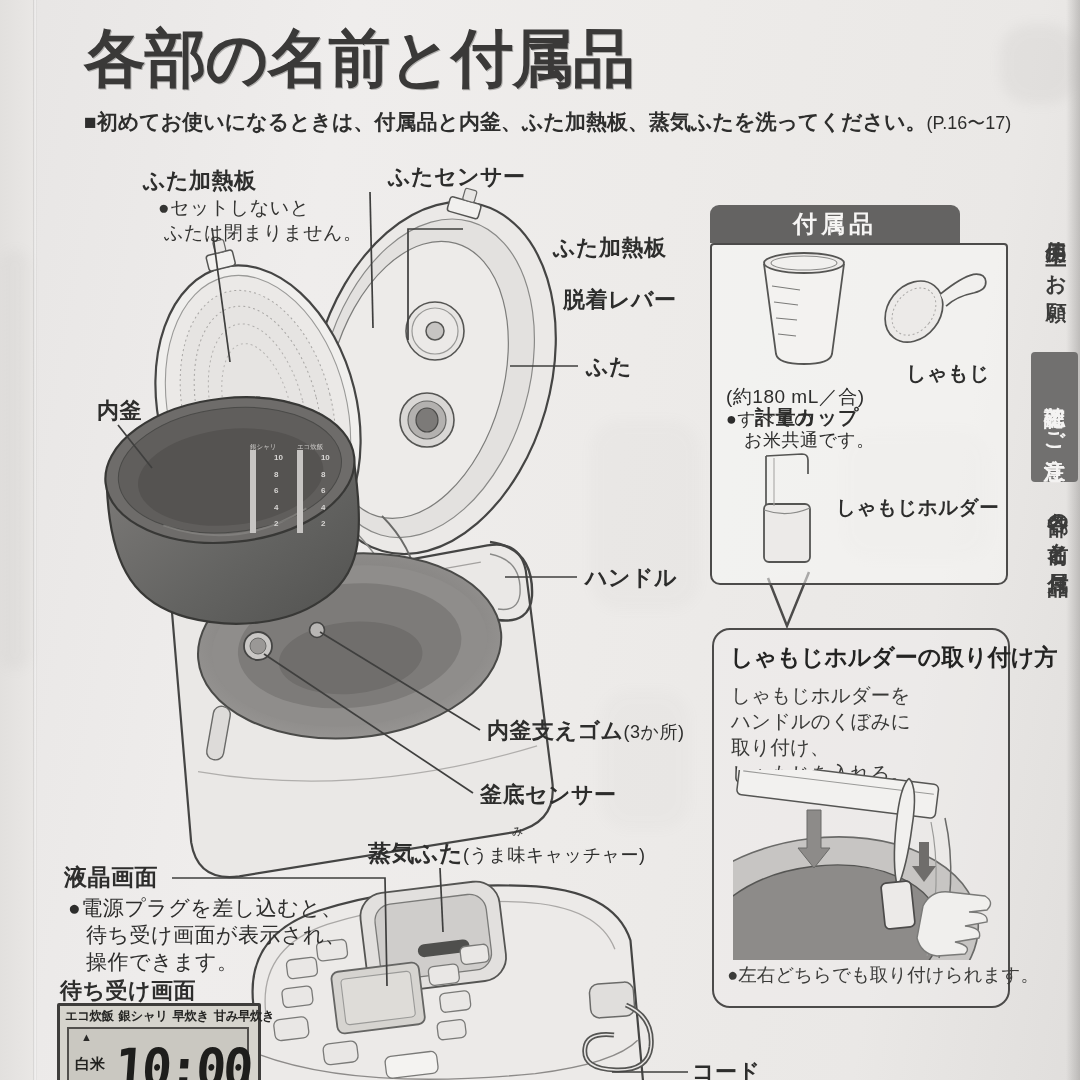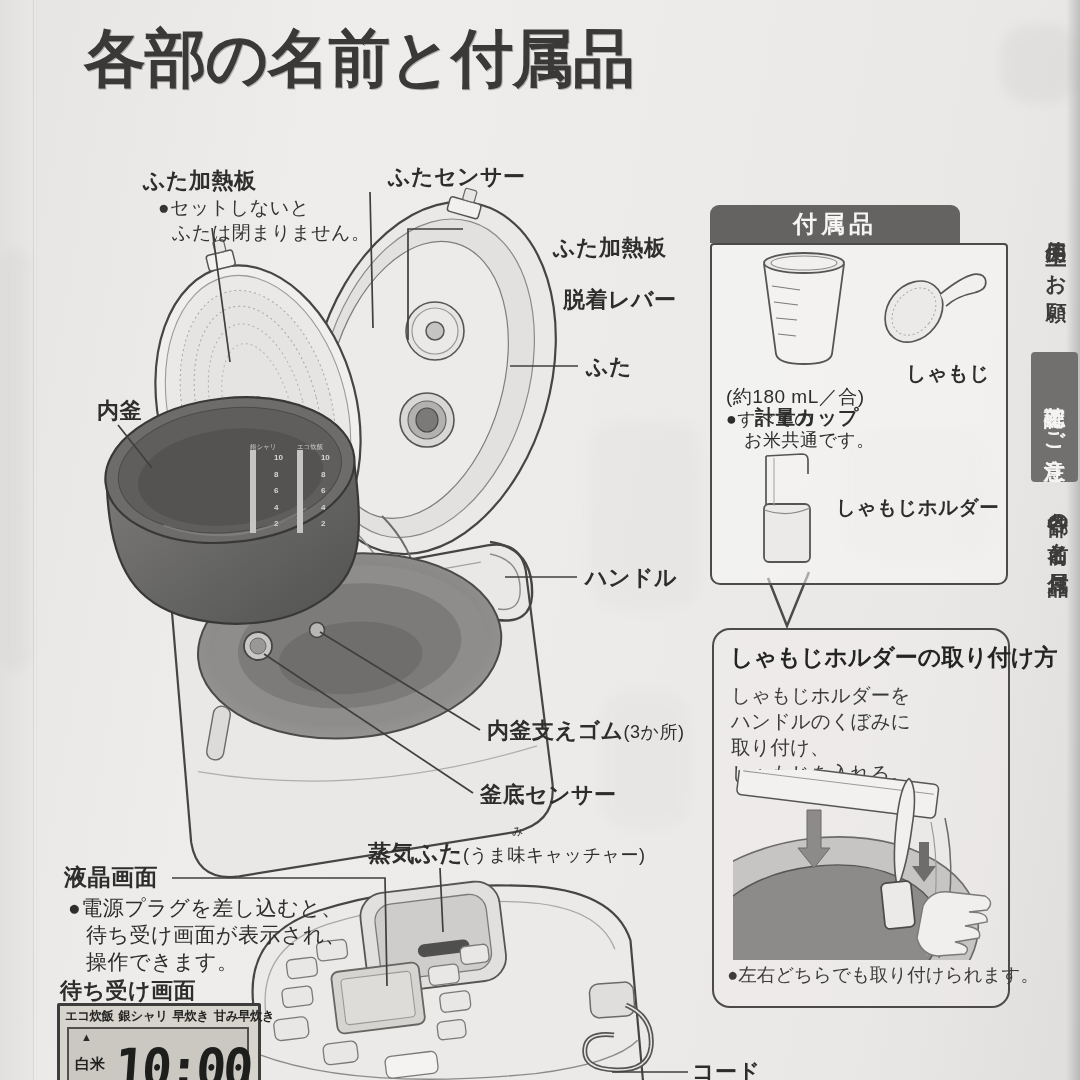--- a/index.html
+++ b/index.html
@@ -80,20 +80,21 @@
   <div class="fold"></div>
   <div class="right-shadow"></div>
 
   <div class="ghost" style="left:1000px;top:24px;width:78px;height:80px;opacity:.10;"></div>
   <div class="ghost" style="left:590px;top:420px;width:110px;height:190px;opacity:.045;"></div>
   <div class="ghost" style="left:840px;top:430px;width:150px;height:130px;opacity:.045;"></div>
   <div class="ghost" style="left:0px;top:250px;width:30px;height:420px;opacity:.07;"></div>
   <div class="ghost" style="left:600px;top:690px;width:90px;height:140px;opacity:.04;"></div>
 
   <div id="title">各部の名前と付属品</div>
+  <div id="intro"><span>■初めてお使いになるときは、付属品と内釜、ふた加熱板、蒸気ふたを洗ってください。</span><span class="ref">(P.16〜17)</span></div>
 
   <svg style="left:60px;top:150px;" width="650" height="730" viewBox="0 0 650 730">
     <defs>
       <linearGradient id="gpot" x1="0" y1="0" x2="1" y2="1">
         <stop offset="0" stop-color="#7b7977"></stop>
           <stop offset=".55" stop-color="#636361"></stop>
           <stop offset="1" stop-color="#525250"></stop>
       </linearGradient>
       <radialGradient id="gcav" cx=".5" cy=".45" r=".7">
         <stop offset="0" stop-color="#777573"></stop>
@@ -247,21 +248,21 @@
       <path d="M172,878 L385,878 L387,986"></path>
       <path d="M612,1072 L688,1072"></path>
     </g>
 
     <polygon points="768,578 787,626 809,572" fill="#ebe9e7" stroke="none"></polygon>
     <path d="M768,578 L787,626 L809,572" fill="none" stroke="#4c4b4a" stroke-width="2.5"></path>
   </svg>
 
   <div class="lbl" style="left:143px;top:166px;">ふた加熱板</div>
   <div class="lbl note" style="left:158px;top:195px;">●セットしないと</div>
-  <div class="lbl note" style="left:172px;top:220px;text-align:center;">ふたは閉まりません。</div>
+  <div class="lbl note" style="left:164px;top:220px;text-align:center;">ふたは閉まりません。</div>
   <div class="lbl" style="left:388px;top:162px;">ふたセンサー</div>
   <div class="lbl" style="left:553px;top:233px;text-align:right;width:110px;">ふた加熱板</div>
   <div class="lbl" style="left:563px;top:259px;text-align:left;width:110px;margin-top:26px;">脱着レバー</div>
   <div class="lbl" style="left:586px;top:352px;">ふた</div>
   <div class="lbl" style="left:97px;top:396px;">内釜</div>
   <div class="lbl" style="left:585px;top:563px;">ハンドル</div>
   <div class="lbl" style="left:487px;top:716px;"><span>内釜支えゴム</span><span class="paren">(3か所)</span></div>
   <div class="lbl" style="left:480px;top:780px;">釜底センサー</div>
   <div class="lbl" style="left:368px;top:838px;font-size:23px;font-weight:700;"><span>蒸気ふた</span><span class="paren" style="font-weight:500;">(うま味キャッチャー)</span></div>
   <div class="lbl tiny" style="left:512px;top:824px;">み</div>

